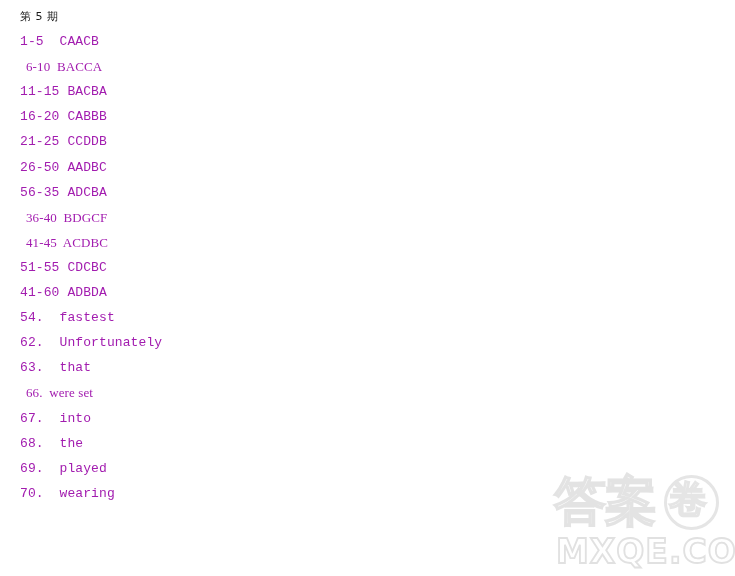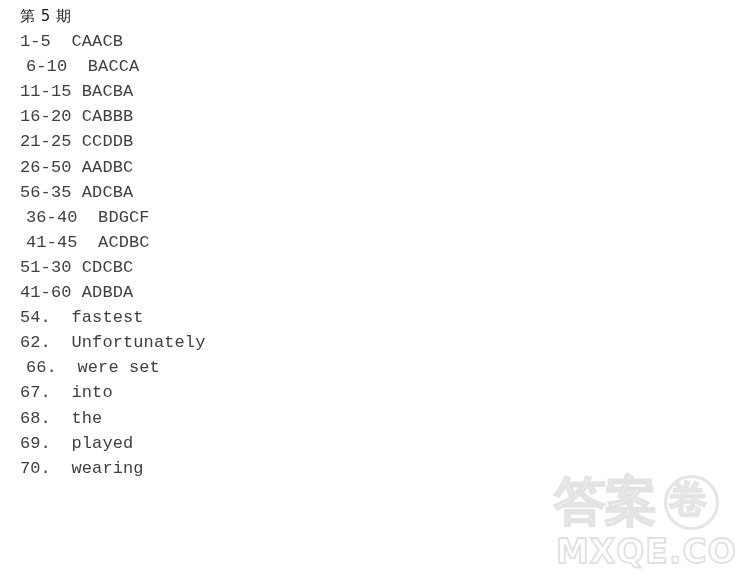--- a/index.html
+++ b/index.html
@@ -27,34 +27,35 @@
   #answer-sheet {
     position: absolute;
     left: 0;
     top: 4px;
     width: 735px;
   }
 
   .line {
     height: 25.1px;
     line-height: 25.1px;
-    color: #404040;
-    font-size: 17px;
+    color: #a21caf;
+    font-size: 13px;
     letter-spacing: 0.1px;
     white-space: pre;
     padding-left: 20px;
     font-family: "Liberation Mono", "DejaVu Sans Mono", monospace;
   }
 
   .line.indent {
     padding-left: 26px;
+    font-family: Liberation Serif, serif;
   }
 
   .line.title {
-    font-size: 15px;
+    font-size: 11px;
     color: #1b1b1b;
     font-family: "DejaVu Sans", "Liberation Sans", sans-serif;
     letter-spacing: 0.5px;
   }
 
   
   #watermark {
     position: absolute;
     left: 552px;
     top: 472px;
@@ -114,24 +115,25 @@
     <div id="lines-container">
         <div class="line">1-5  CAACB</div>
         <div class="line indent">6-10  BACCA</div>
         <div class="line">11-15 BACBA</div>
         <div class="line">16-20 CABBB</div>
         <div class="line">21-25 CCDDB</div>
         <div class="line">26-50 AADBC</div>
         <div class="line">56-35 ADCBA</div>
         <div class="line indent">36-40  BDGCF</div>
         <div class="line indent">41-45  ACDBC</div>
-        <div class="line">51-30 CDCBC</div>
+        <div class="line">51-55 CDCBC</div>
         <div class="line">41-60 ADBDA</div>
         <div class="line">54.  fastest</div>
         <div class="line">62.  Unfortunately</div>
+        <div class="line">63.  that</div>
         <div class="line indent">66.  were set</div>
         <div class="line">67.  into</div>
         <div class="line">68.  the</div>
         <div class="line">69.  played</div>
         <div class="line">70.  wearing</div>
       </div>
   </div>
 
   <div id="watermark">
     <div class="wm-cjk">

